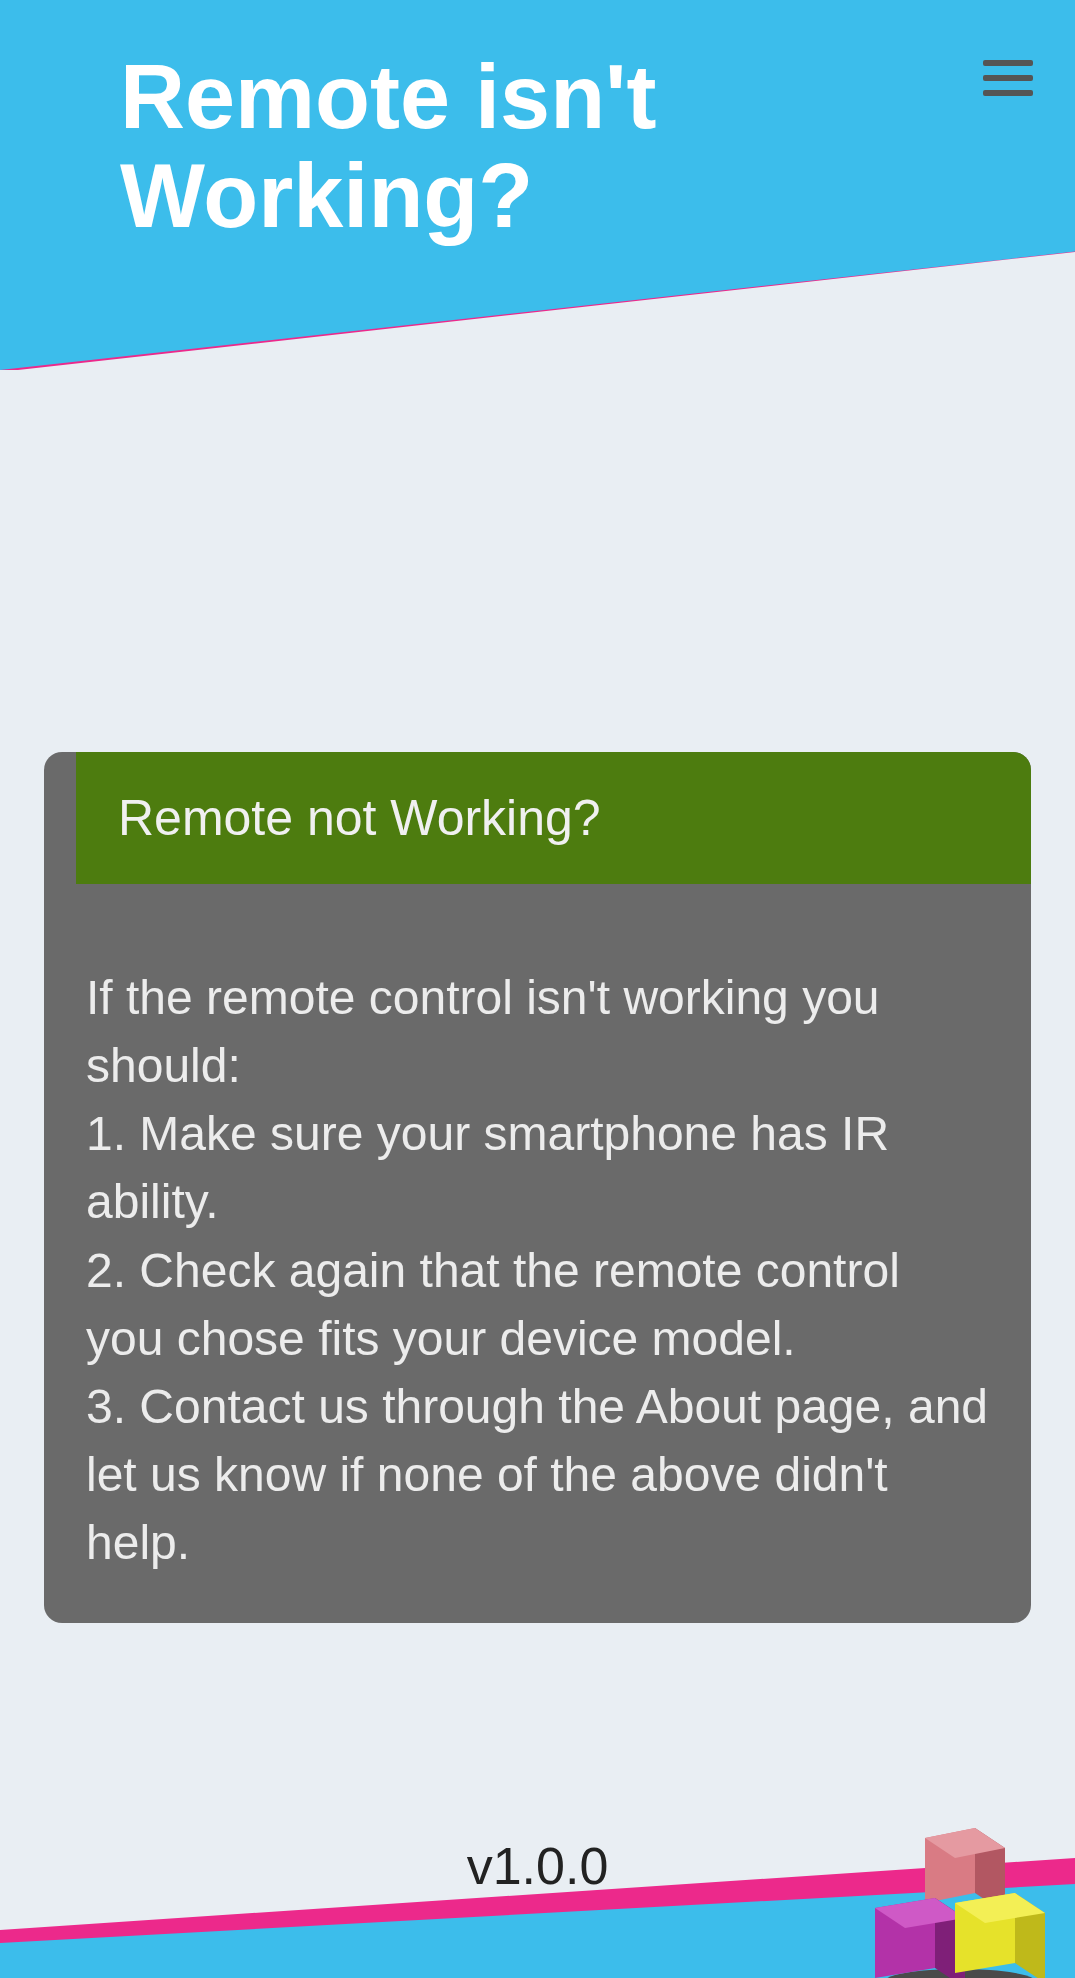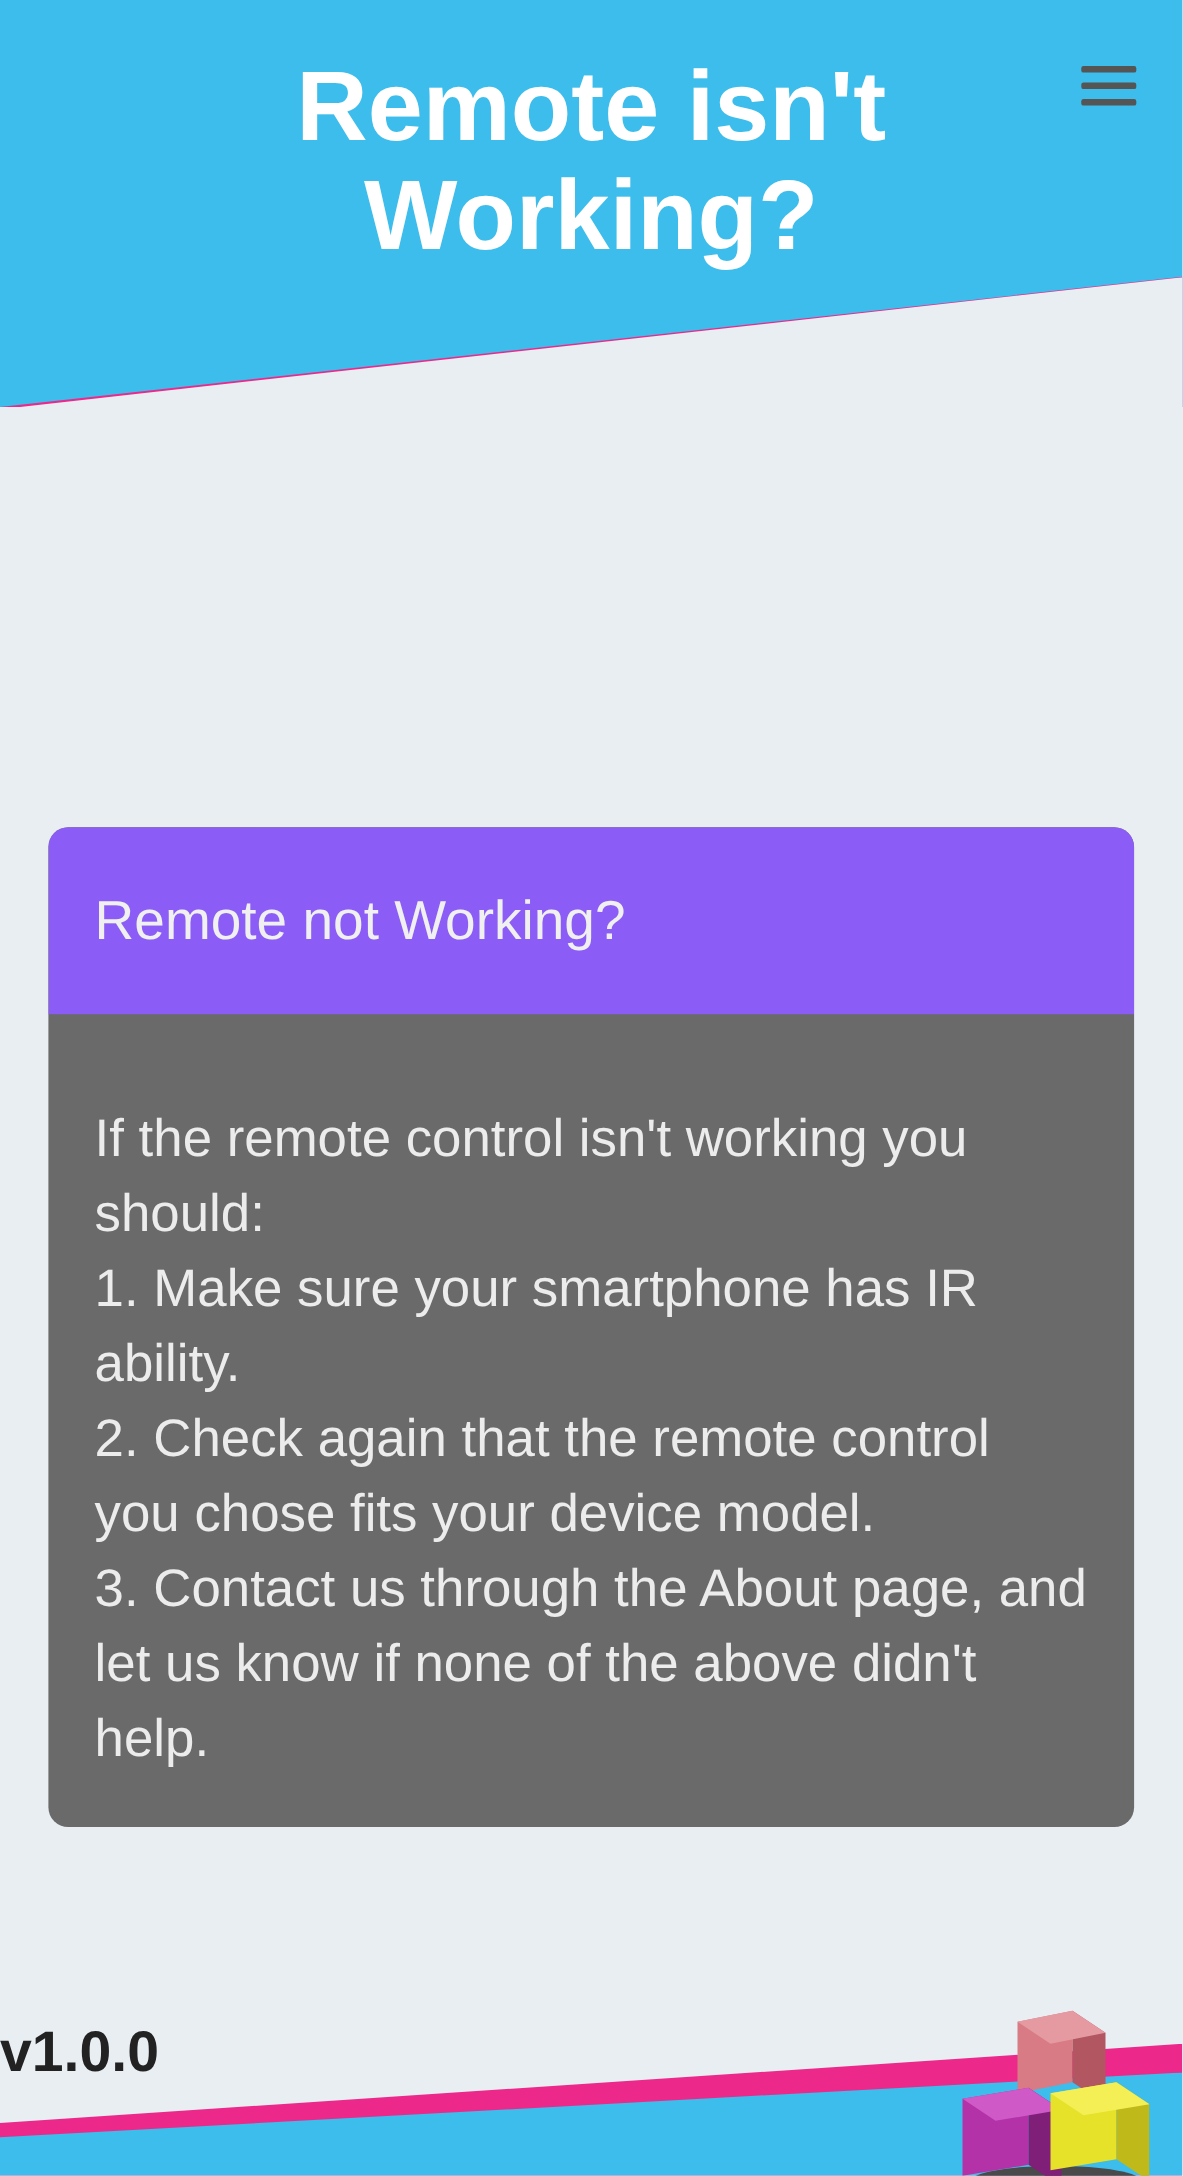--- a/index.html
+++ b/index.html
@@ -34,21 +34,21 @@
     height: 400px;
     background: #e9eef3;
     clip-path: polygon(0 93%, 100% 63%, 100% 100%, 0 100%);
     z-index: 3;
   }
 
   .page-title {
     position: absolute;
     top: 48px;
     left: 0; right: 0;
-    text-align: center;
+    text-align: left;
     color: #fff;
     font-weight: 900;
     font-size: 90px;
     line-height: 1.1;
     z-index: 5;
     padding: 0 120px;
   }
 
   .menu-btn {
     position: absolute;
@@ -74,24 +74,25 @@
     position: absolute;
     left: 44px; right: 44px;
     top: 752px;
     background: #6a6a6a;
     border-radius: 18px;
     overflow: hidden;
     z-index: 10;
     color: #eee;
   }
   .card-header {
-    background: #8b5cf6;
-    padding: 56px 42px;
+    background: #4d7c0f;
+    padding: 37px 42px;
     font-size: 50px;
     color: #f0f0f0;
+    margin-left: 32px;
   }
   .card-body {
     padding: 36px 42px 46px 42px;
     font-size: 48px;
     line-height: 1.42;
     color: #ececec;
   }
 
   
   .footer-pink {
@@ -108,23 +109,23 @@
     height: 100px;
     background: #3cbdeb;
     clip-path: polygon(0 65%, 100% 6%, 100% 100%, 0 100%);
     z-index: 3;
   }
 
   .version {
     position: absolute;
     bottom: 82px;
     left: 0; right: 0;
-    text-align: left;
+    text-align: center;
     font-size: 52px;
-    font-weight: 700;
+    font-weight: 400;
     color: #222;
     z-index: 6;
   }
 
   
   .cubes {
     position: absolute;
     bottom: -20px;
     right: 30px;
     width: 200px;

